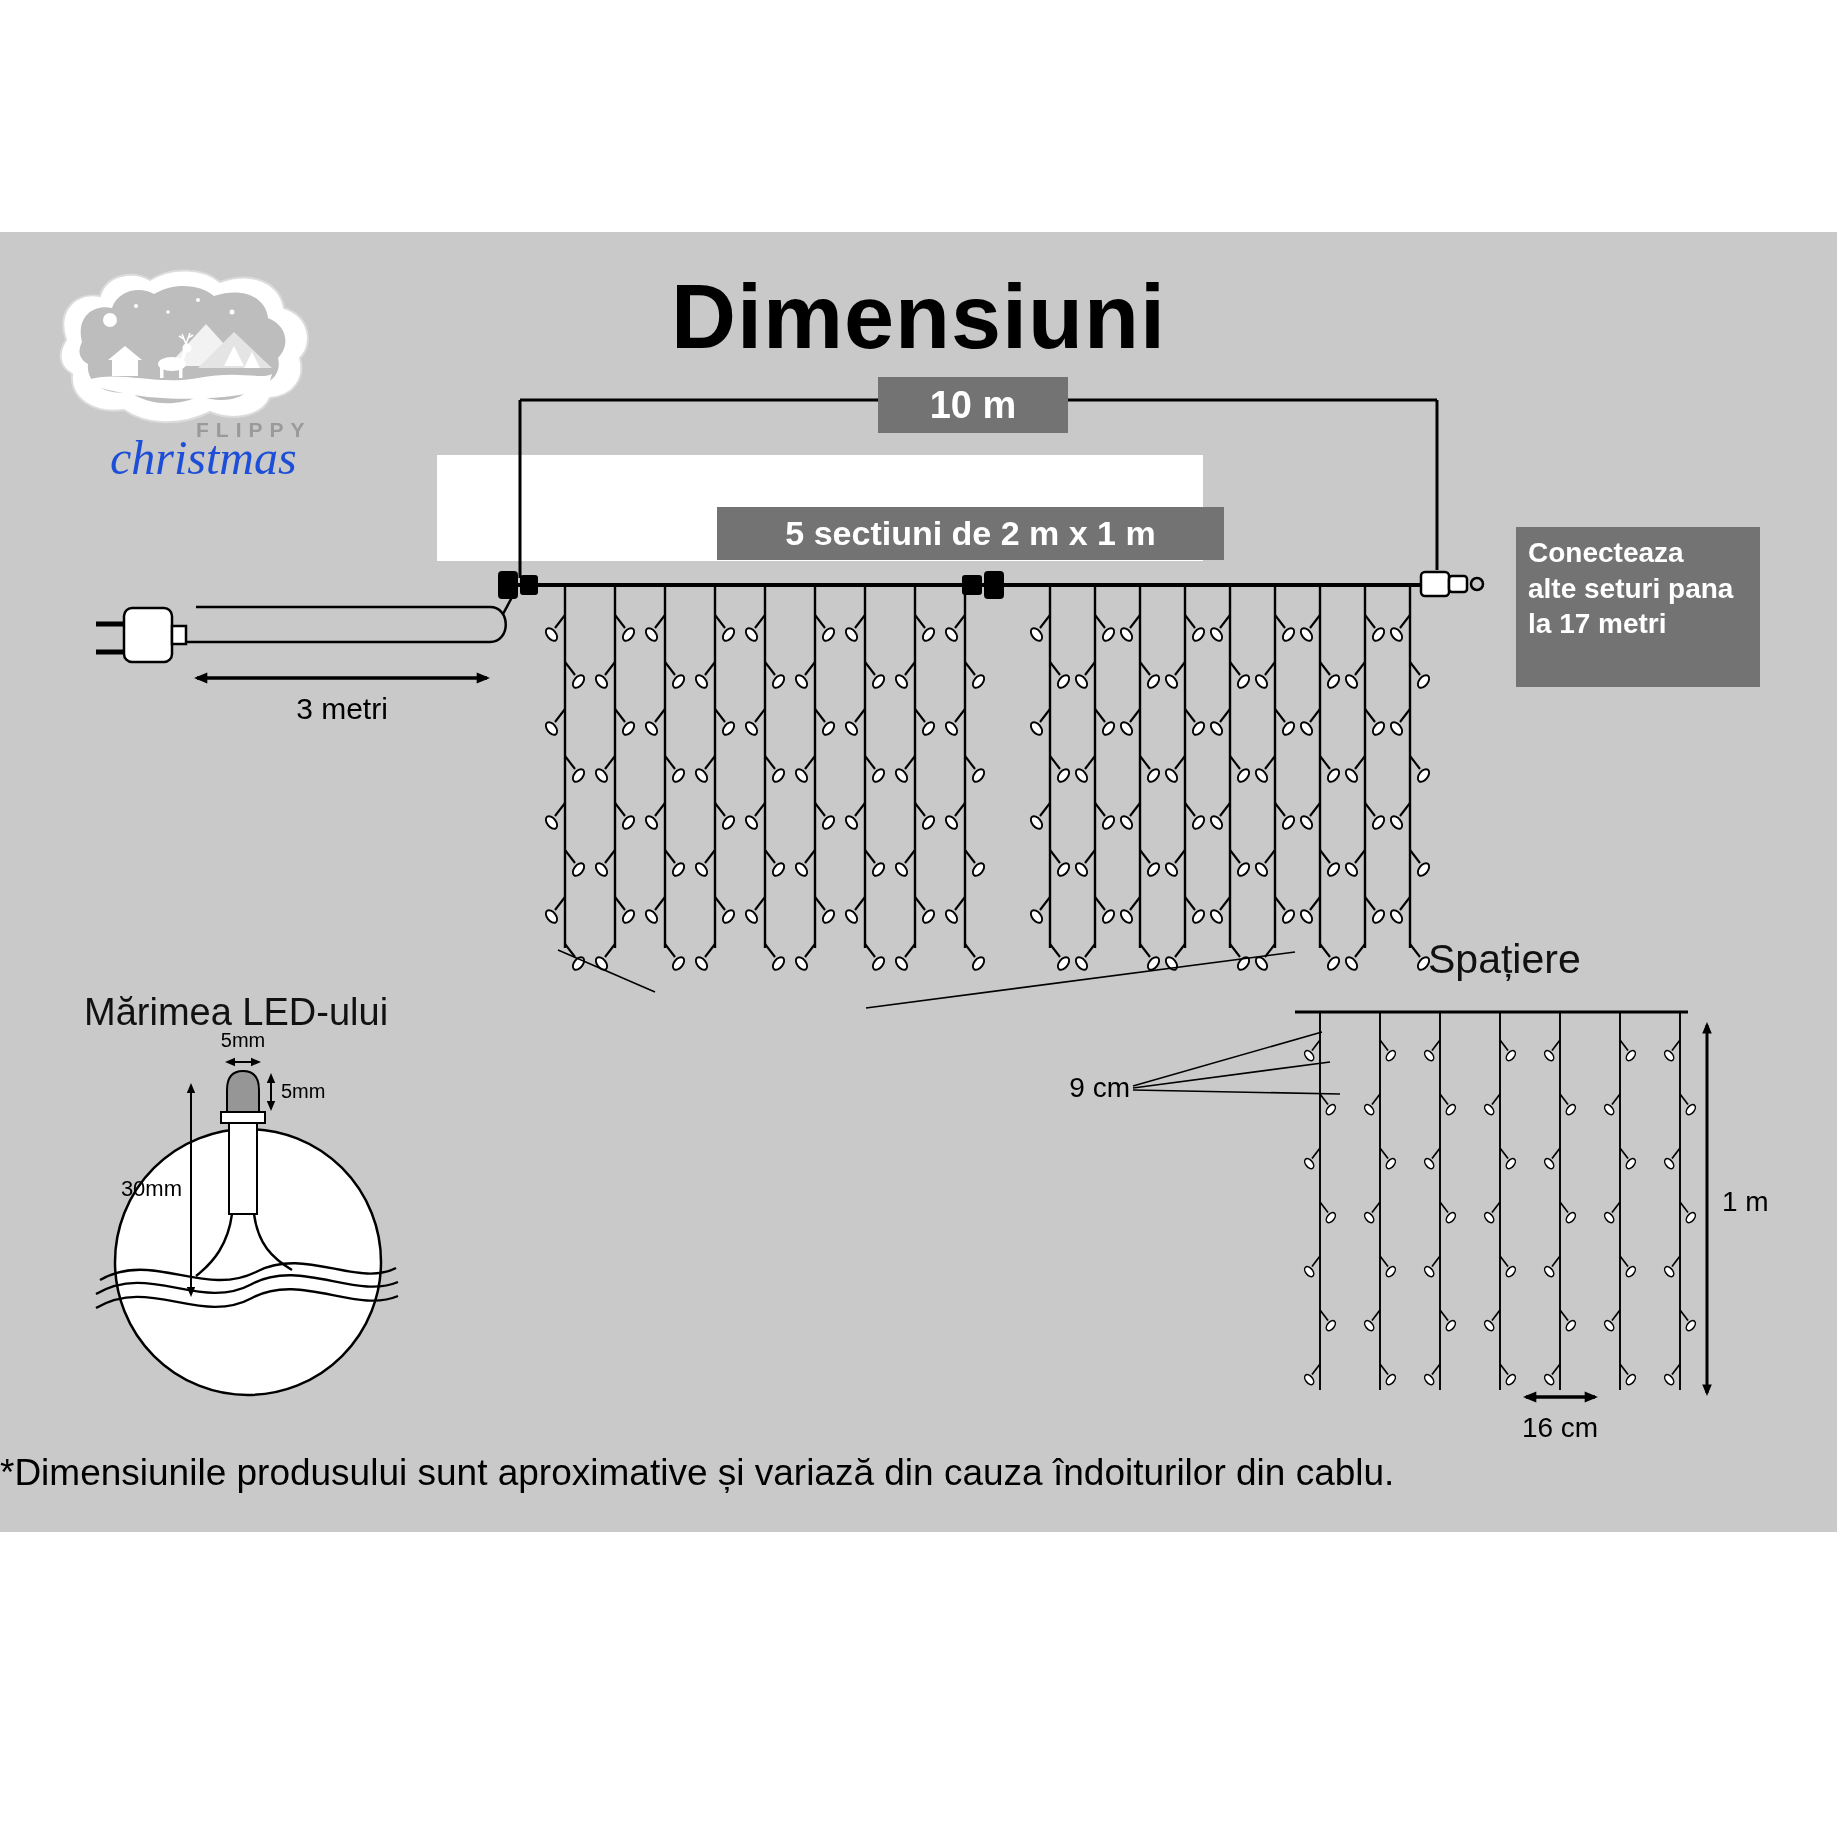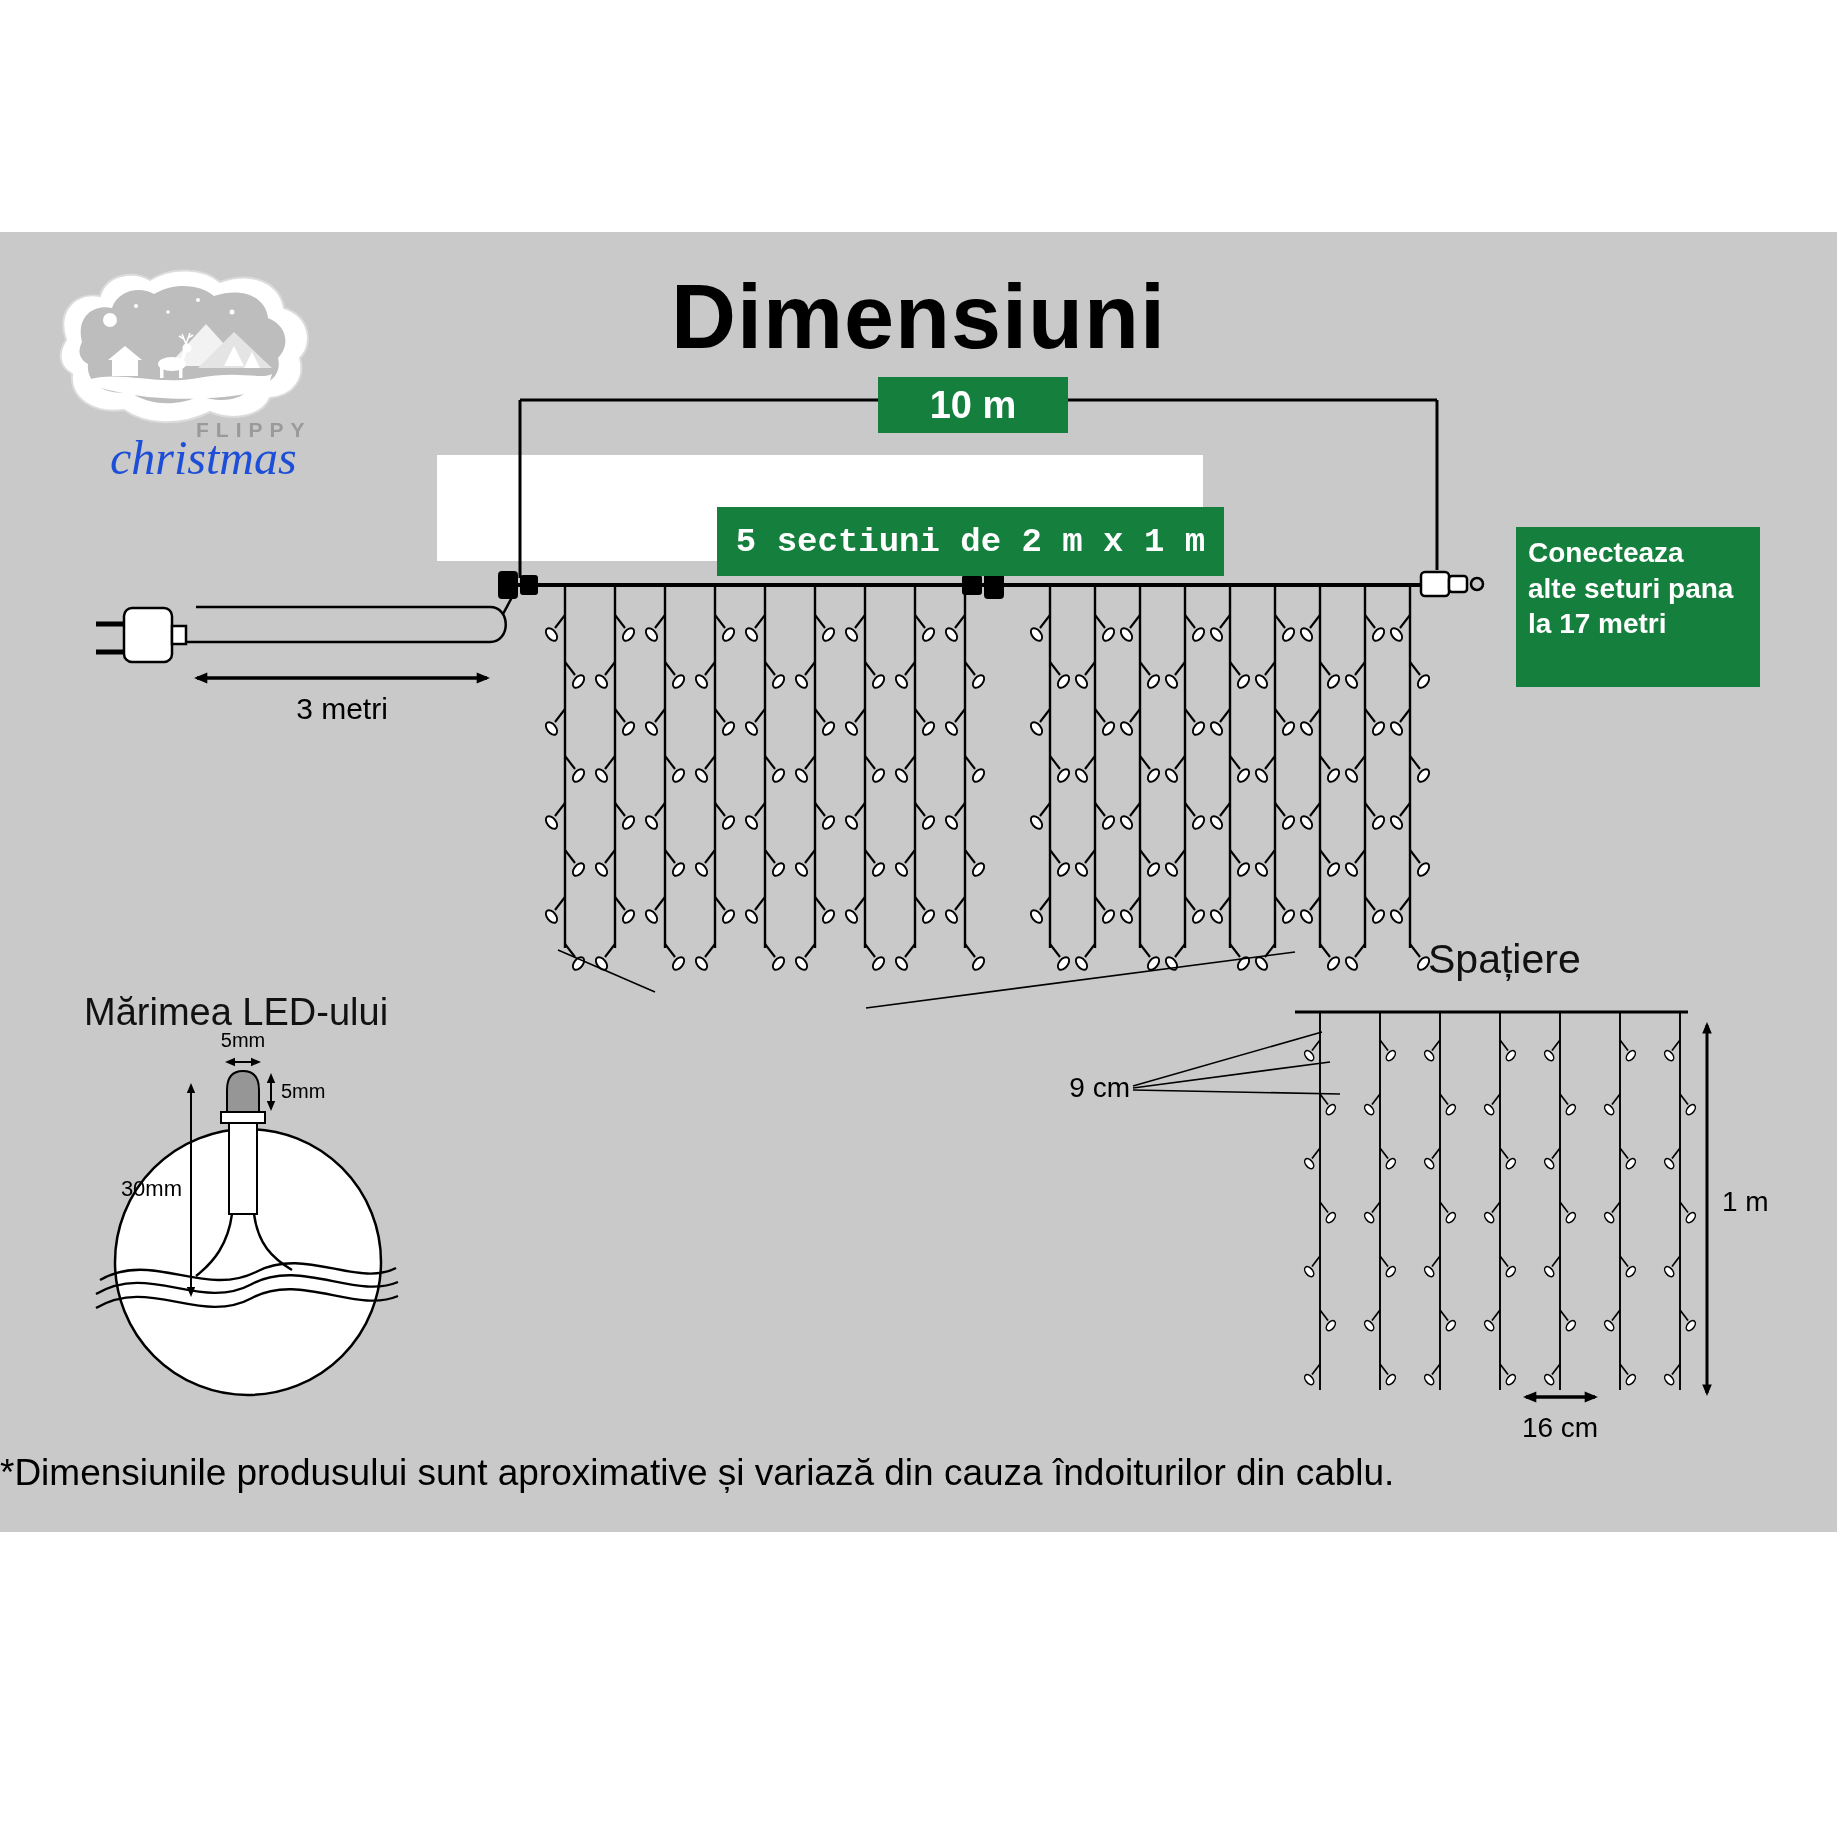--- a/index.html
+++ b/index.html
@@ -2,24 +2,24 @@
 <html><head>
 <meta charset="utf-8">
 <style>
   html,body{margin:0;padding:0;background:#fff;}
   .page{position:relative;width:1837px;height:1837px;background:#fff;overflow:hidden;
         font-family:"Liberation Sans",sans-serif;color:#000;}
   .band{position:absolute;left:0;top:232px;width:1837px;height:1300px;background:#c9c9c9;}
   svg.art{position:absolute;left:0;top:0;width:1837px;height:1837px;}
   .title{position:absolute;left:0;top:266px;width:100%;margin:0;text-align:center;
          font-size:90px;font-weight:700;letter-spacing:1px;}
-  .box{position:absolute;background:#15803d;color:#fff;display:flex;align-items:center;
+  .box{position:absolute;background:#737373;color:#fff;display:flex;align-items:center;
        justify-content:center;font-weight:700;box-sizing:border-box;}
   .box-10m{left:878px;top:377px;width:190px;height:56px;font-size:38px;}
-  .box-sections{left:717px;top:507px;width:507px;height:69px;font-size:34px;font-family:Liberation Mono, monospace;}
+  .box-sections{left:717px;top:507px;width:507px;height:53px;font-size:34px;}
   .box-connect{left:1516px;top:527px;width:244px;height:160px;font-size:28px;
                justify-content:flex-start;align-items:flex-start;padding:8px 12px;
                white-space:pre-line;line-height:1.27;text-align:left;}
   .box-ledcount{left:629px;top:989px;width:240px;height:58px;
                 font-family:"Liberation Serif",serif;font-weight:400;
                 justify-content:flex-start;padding-left:18px;gap:30px;}
   .ledcount-label{font-size:30px;}
   .ledcount-value{font-size:38px;}
   .box-lednote{left:344px;top:1197px;width:262px;height:76px;font-size:28px;font-weight:400;
                justify-content:flex-start;align-items:flex-start;padding:7px 12px;

